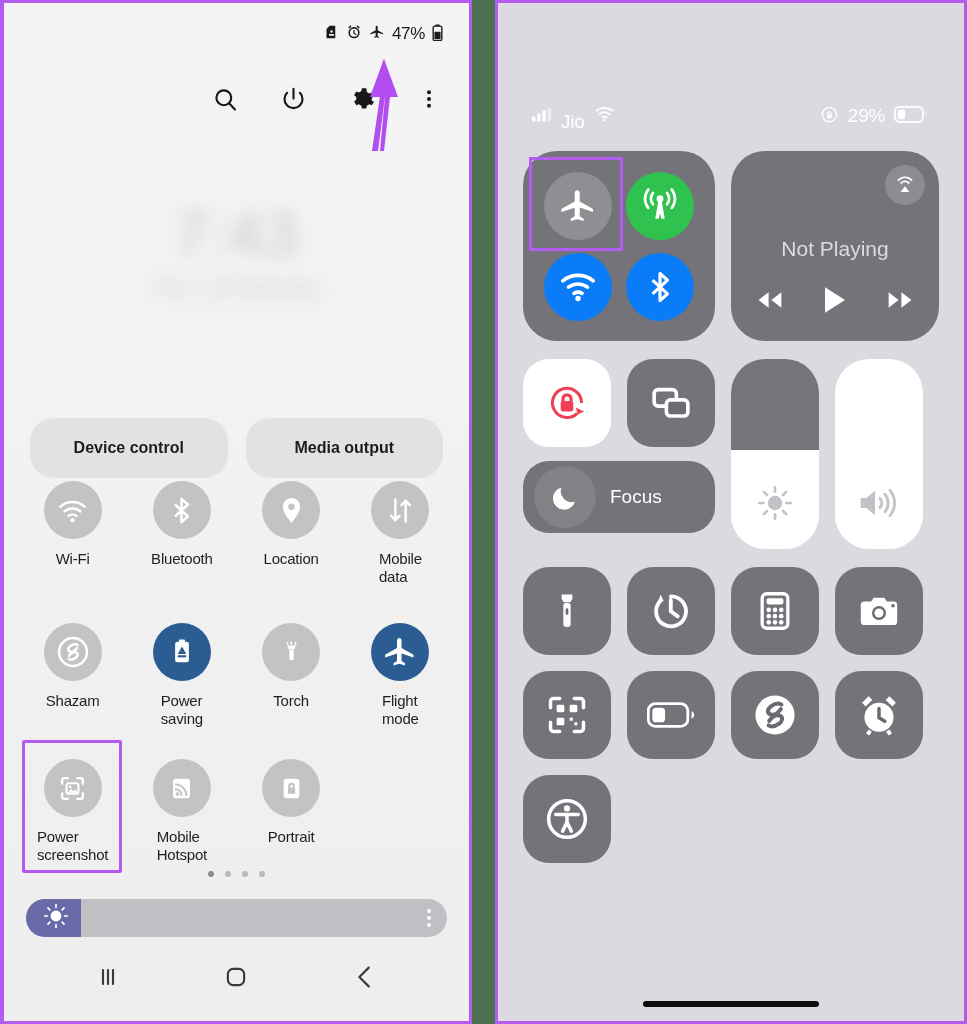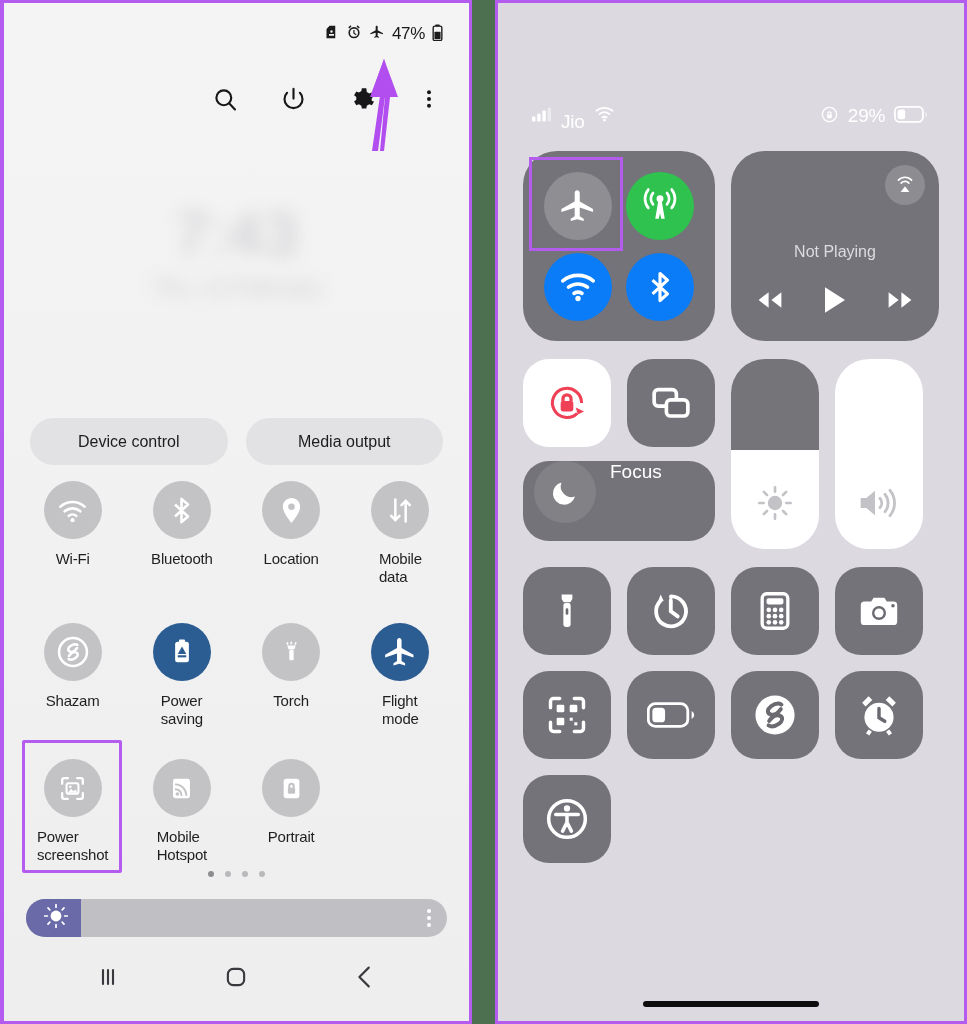--- a/index.html
+++ b/index.html
@@ -43,24 +43,24 @@
     opacity: .42;
   }
   .and-clock .cl-time { font-size: 62px; color: #8d8d99; font-weight: 400; letter-spacing: 1px; }
   .and-clock .cl-date { font-size: 22px; color: #8d8d99; margin-top: 6px; }
 
   .and-pills {
     position: absolute; left: 26px; right: 26px; top: 415px;
     display: flex; gap: 18px;
   }
   .and-pill {
-    flex: 1; height: 47px; border-radius: 24px;
+    flex: 1; height: 60px; border-radius: 24px;
     background: #e2e2e4;
     display: flex; align-items: center; justify-content: center;
-    font-size: 16px; color: #1c1c1e; font-weight: 400;
+    font-size: 16px; color: #1c1c1e; font-weight: 700;
   }
 
   .and-grid {
     position: absolute; left: 14px; right: 14px; top: 478px;
     display: grid; grid-template-columns: repeat(4, 1fr);
     row-gap: 0px;
   }
   .and-tile {
     display: flex; flex-direction: column; align-items: center;
     padding-top: 0px; position: relative;
@@ -163,37 +163,37 @@
     position: relative; display: flex; flex-direction: column;
     align-items: center; justify-content: flex-end; padding-bottom: 22px;
   }
   .cc-media .airplay {
     position: absolute; top: 14px; right: 14px;
     width: 40px; height: 40px; border-radius: 50%;
     background: rgba(170,170,175,.45);
     display: flex; align-items: center; justify-content: center;
   }
   .cc-media .np {
-    font-size: 16px; color: #dcdcdf; margin-bottom: 24px;
+    font-size: 21px; color: #dcdcdf; margin-bottom: 24px;
   }
   .cc-media .transport { display: flex; align-items: center; gap: 36px; }
 
   .cc-rowB { display: flex; gap: 16px; margin-top: 18px; }
   .cc-left-col { width: 192px; display: flex; flex-direction: column; gap: 14px; }
   .cc-left-top { display: flex; gap: 16px; }
   .cc-sq {
     width: 88px; height: 88px; border-radius: 26px;
     background: rgba(86,86,92,.78);
     display: flex; align-items: center; justify-content: center;
   }
   .cc-sq.white { background: #ffffff; }
   .cc-focus {
-    height: 80px; border-radius: 26px;
+    height: 72px; border-radius: 26px;
     background: rgba(86,86,92,.78);
-    display: flex; align-items: flex-start; padding-left: 11px; gap: 14px;
+    display: flex; align-items: center; padding-left: 11px; gap: 14px;
   }
   .cc-focus .moon-c {
     width: 62px; height: 62px; border-radius: 50%;
     background: rgba(140,140,145,.55);
     display: flex; align-items: center; justify-content: center;
   }
   .cc-focus .flabel { font-size: 19px; color: #ffffff; }
 
   .cc-slider {
     width: 88px; height: 190px; border-radius: 34px;

